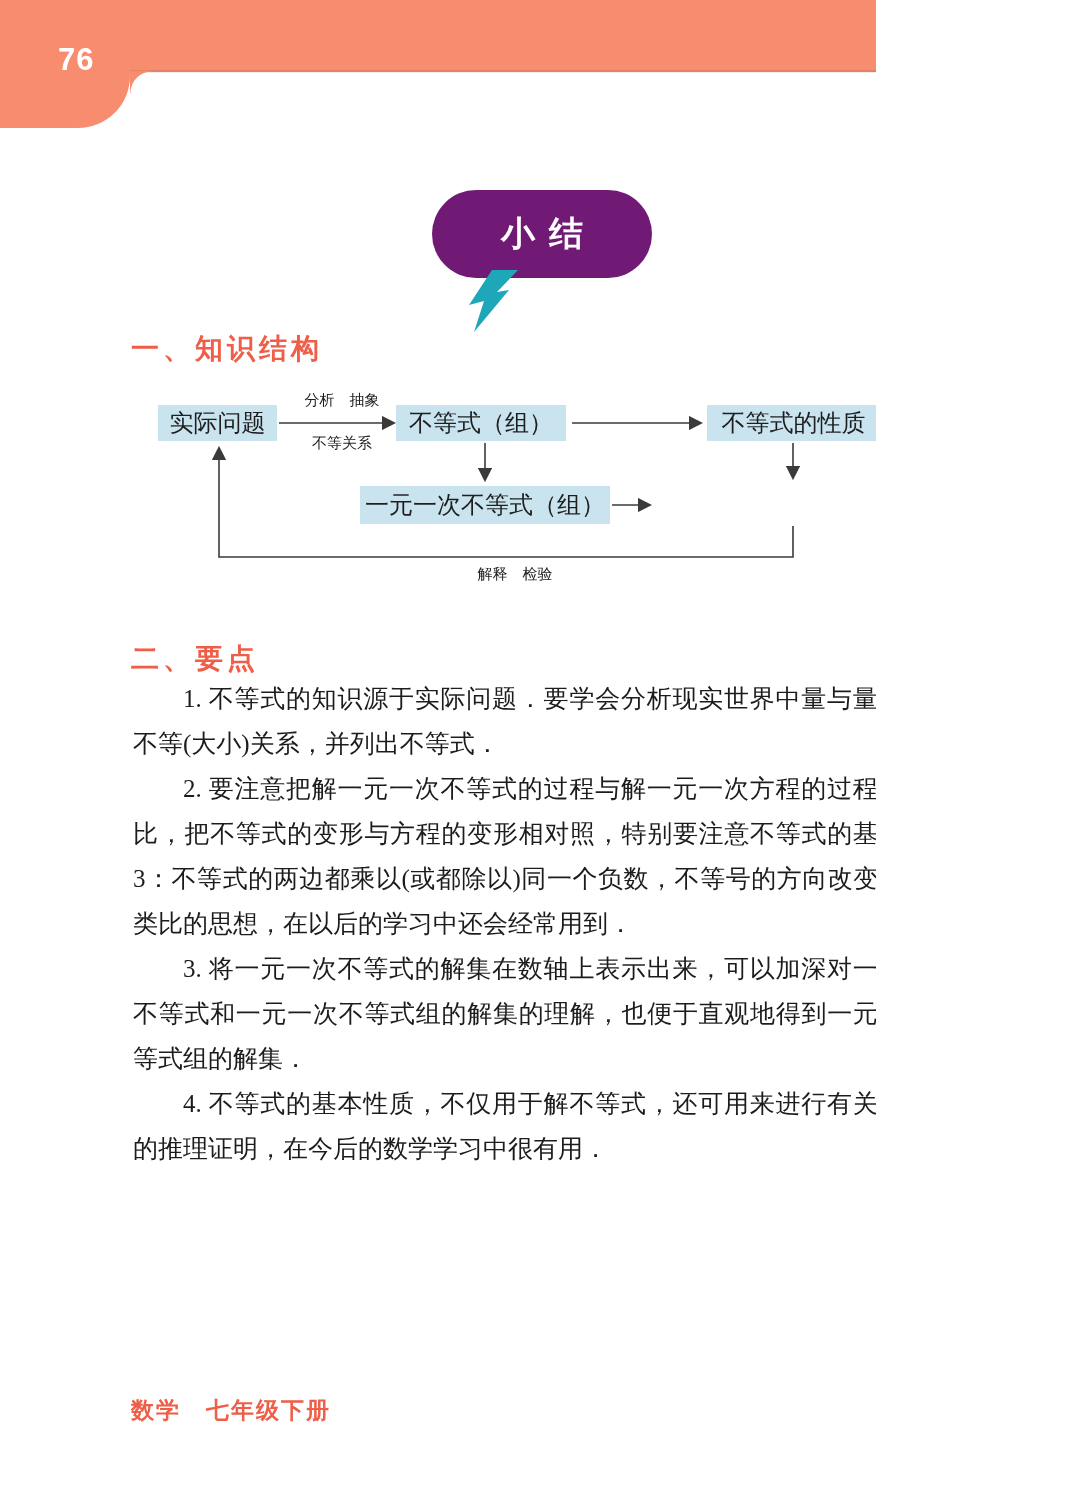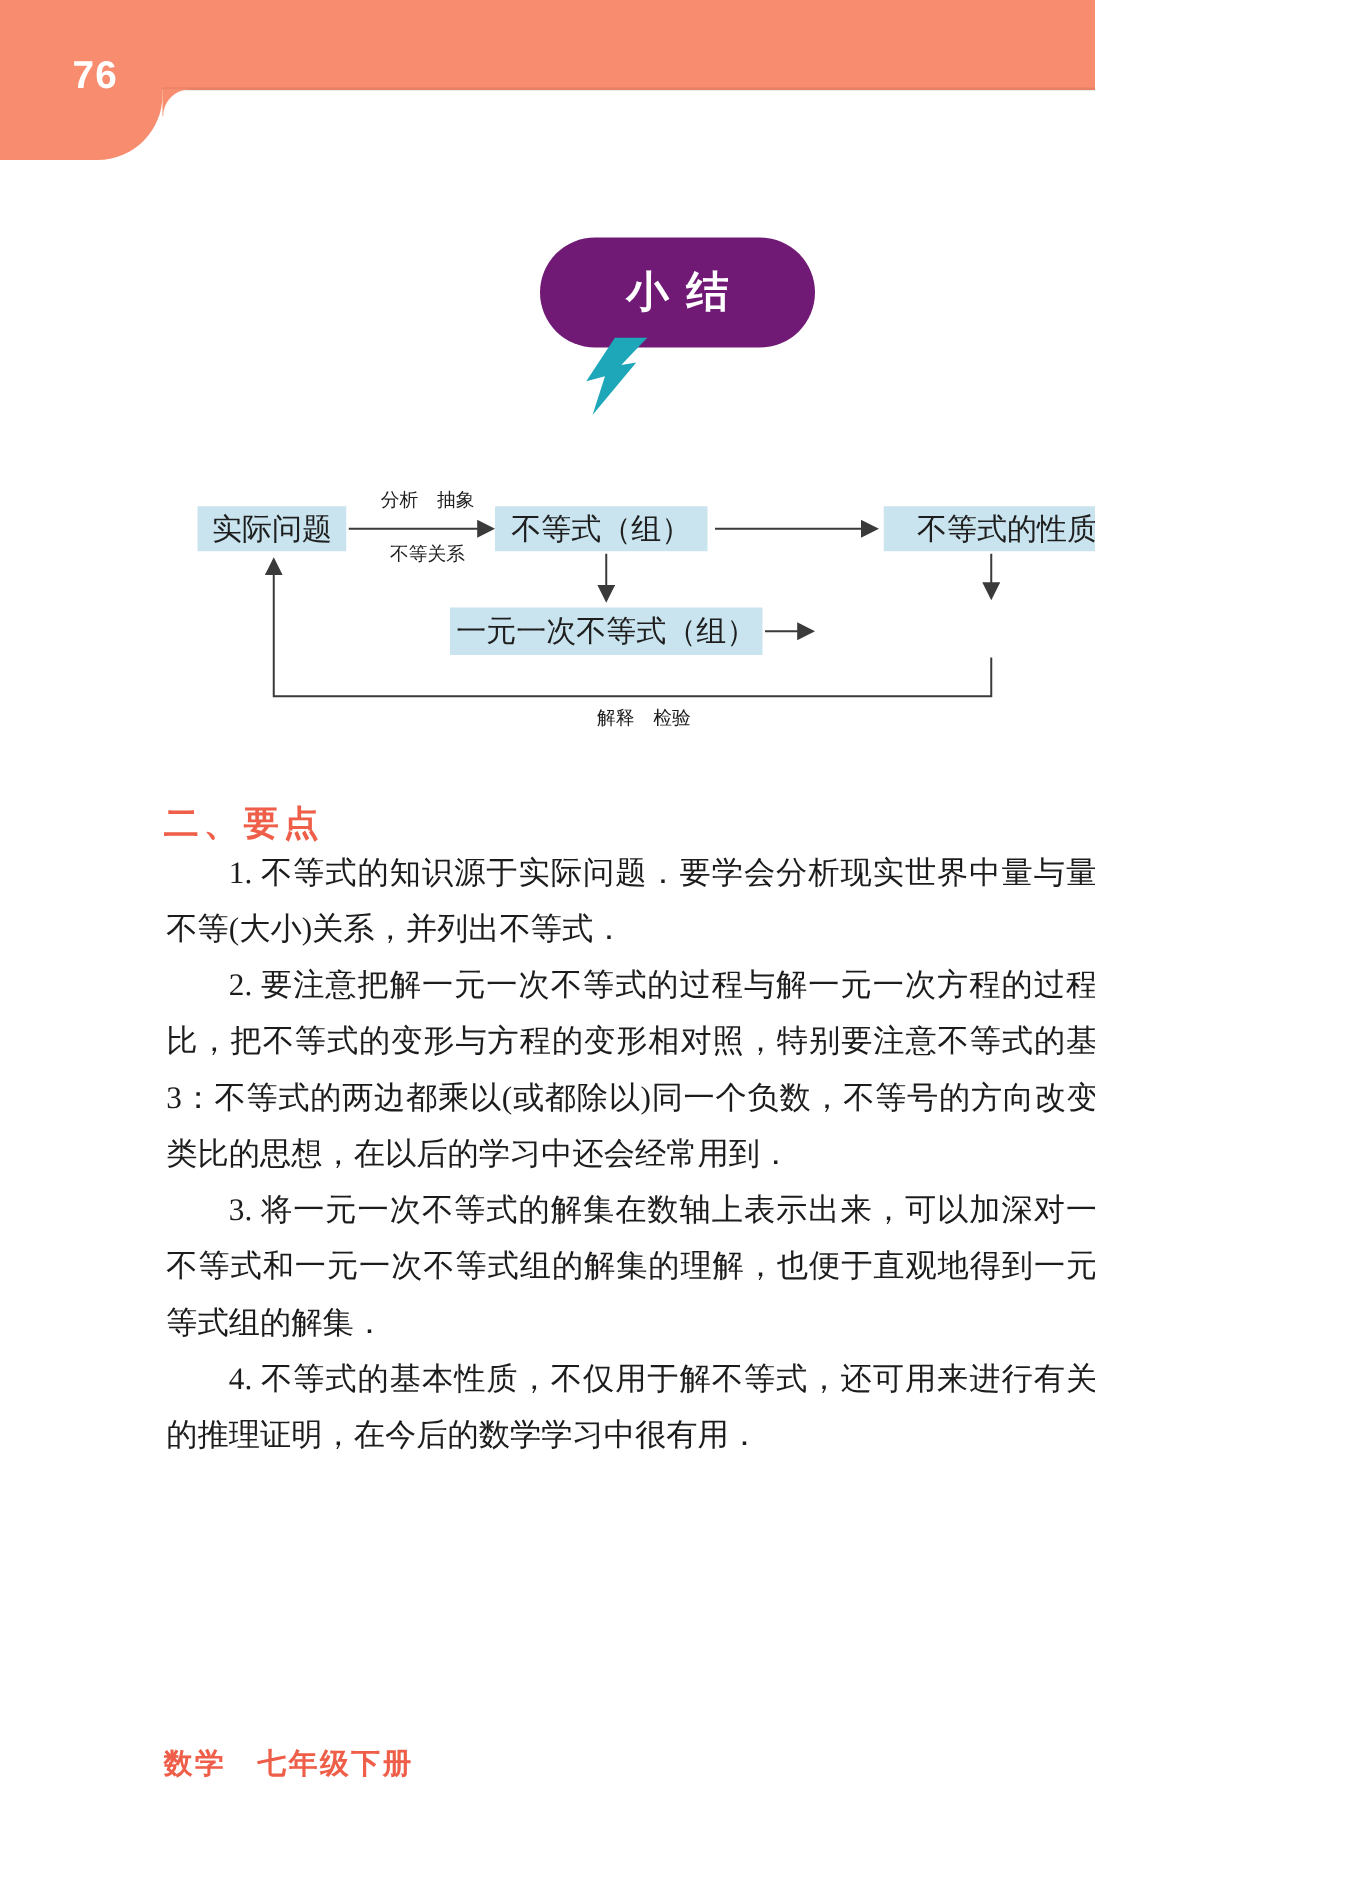--- a/index.html
+++ b/index.html
@@ -41,21 +41,21 @@
   
   .flowchart { position:absolute; left:0; top:390px; width:1088px; height:215px; }
   .fc-arrows { position:absolute; left:0; top:0; }
   .fc-box {
     position:absolute; background:#C9E4EE; color:#1e1e1e;
     display:flex; align-items:center; justify-content:center;
     font-size:24px; white-space:nowrap;text-align:right;
   }
   #fc-a { left:158px; top:15px;  width:119px; height:36px; }
   #fc-b { left:396px; top:15px;  width:170px; height:36px; }
-  #fc-c { left:707px; top:15px;  width:173px; height:36px;padding-left:12px; }
+  #fc-c { left:707px; top:15px;  width:173px; height:36px; }
   #fc-d { left:360px; top:96px;  width:250px; height:38px; }
   #fc-e { left:656px; top:94px;  width:274px; height:40px; }
   .fc-label { position:absolute; color:#1e1e1e; font-size:15px; text-align:center; white-space:nowrap; }
   #fc-l-top    { left:282px; top:1px;   width:120px; }
   #fc-l-bottom { left:287px; top:44px;  width:110px; }
   #fc-l-check  { left:440px; top:175px; width:150px; }
 
   
   .content { position:absolute; left:133px; top:676px; width:822px; }
   .content p {
@@ -81,20 +81,21 @@
   <div class="fillet"></div>
   <div class="pagenum">76</div>
 
   <div class="bubble">
     <span>小结</span>
   </div>
   <svg class="bubble-tail" viewBox="0 0 66 64">
     <polygon points="32,0 58,0 37,22 49,20 14,62 24,31 9,35" fill="#1EA7B9"></polygon>
   </svg>
 
+  <div class="h1" id="h-knowledge">一、知识结构</div>
 
   <div class="flowchart">
     <svg class="fc-arrows" width="1088" height="215">
       <defs>
         <marker id="ah" viewBox="0 0 10 10" refX="8.5" refY="5" markerWidth="9" markerHeight="9" orient="auto">
           <path d="M0,0 L10,5 L0,10 z" fill="#3a3a3a"></path>
         </marker>
       </defs>
       <line x1="279" y1="33" x2="394" y2="33" stroke="#3a3a3a" stroke-width="1.6" marker-end="url(#ah)"></line>
       <line x1="572" y1="33" x2="701" y2="33" stroke="#3a3a3a" stroke-width="1.6" marker-end="url(#ah)"></line>

